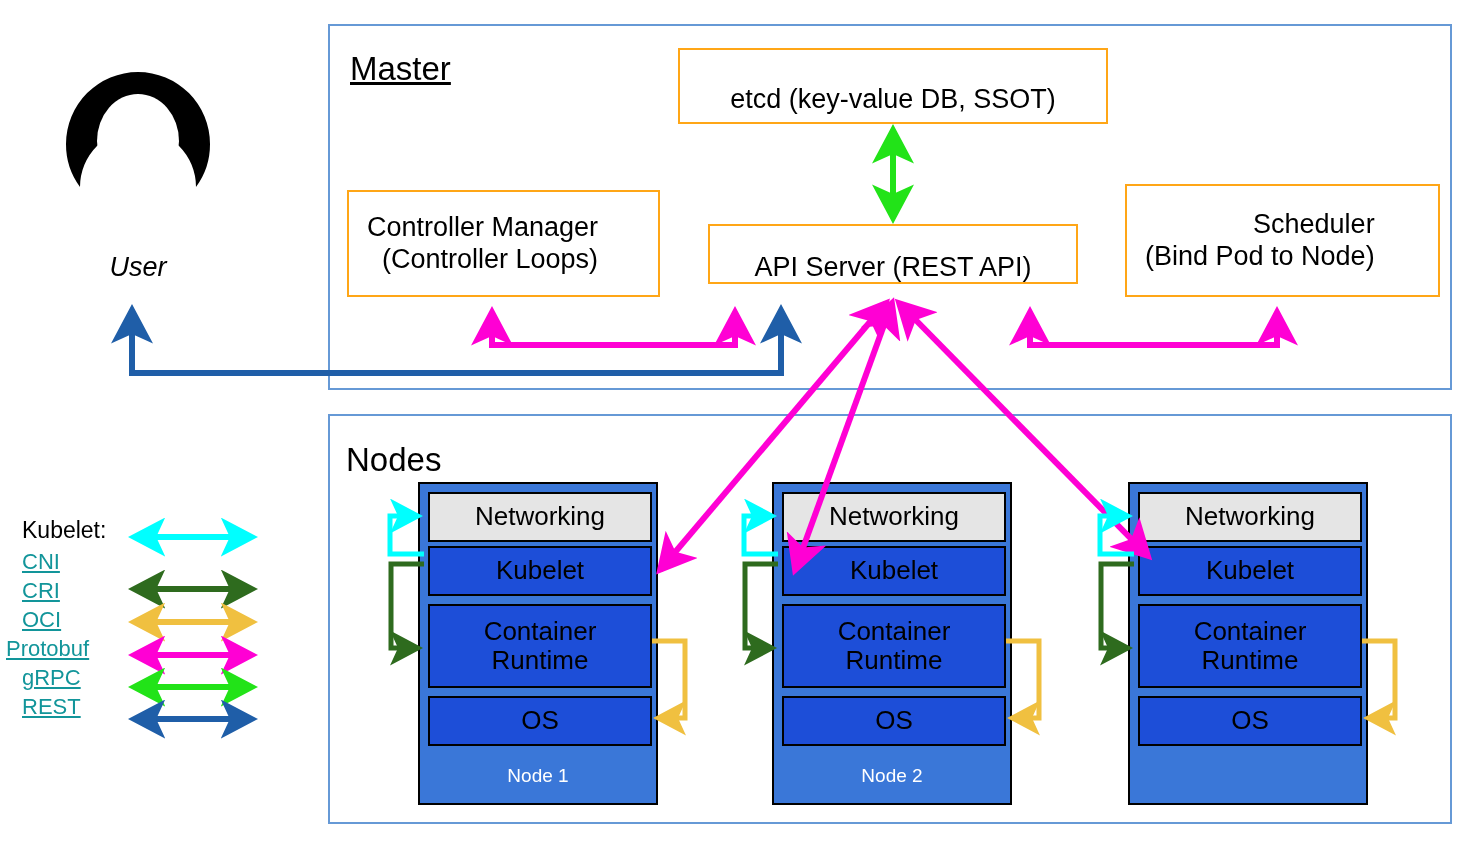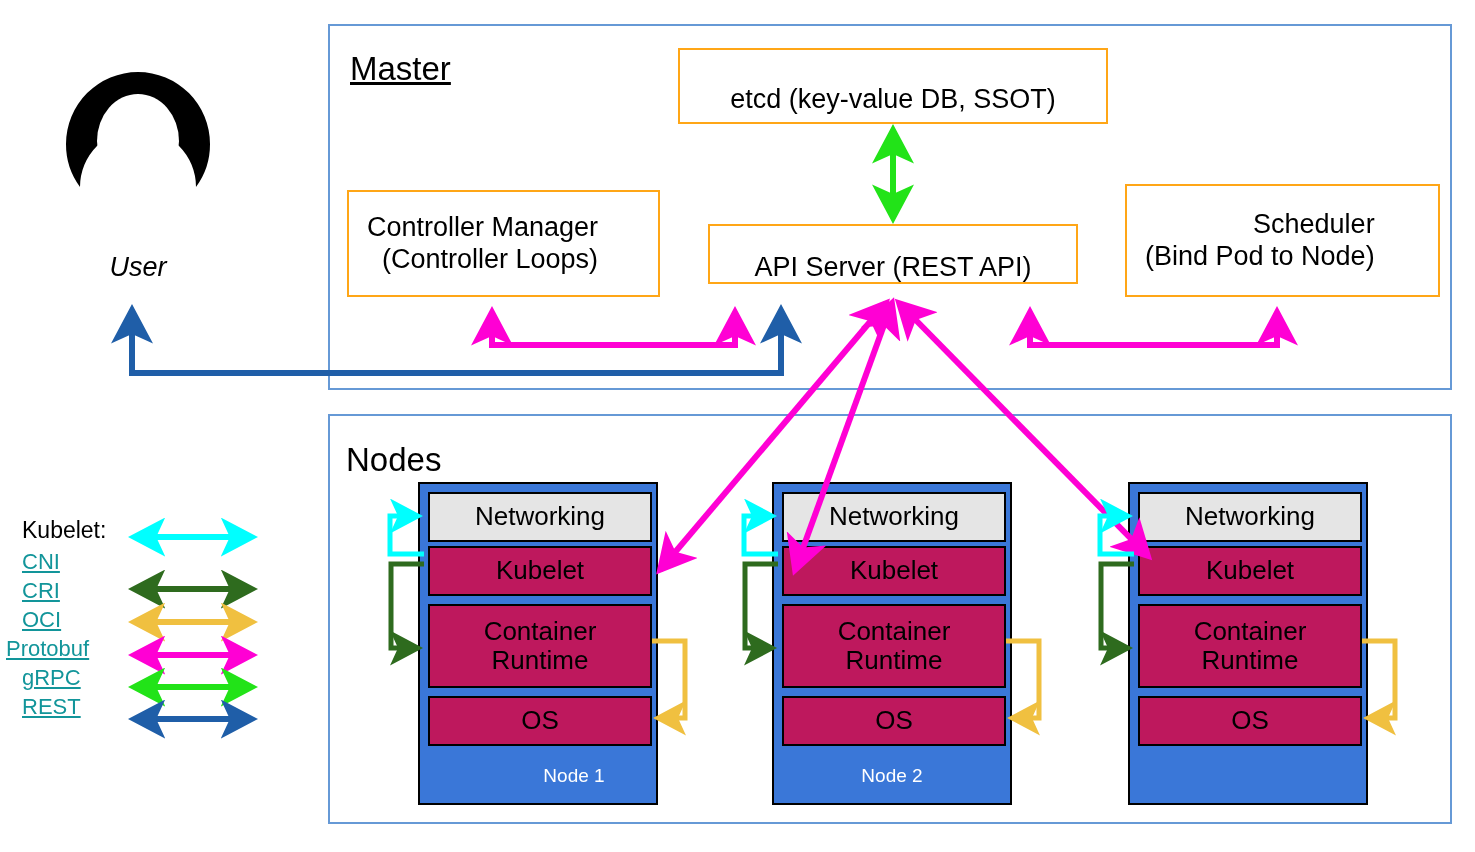--- a/index.html
+++ b/index.html
@@ -11,21 +11,21 @@
   .group-title{position:absolute;font-size:33px;color:#000;line-height:1;white-space:nowrap;}
 
   
   .obox{position:absolute;box-sizing:border-box;border:2px solid #ffa617;background:#ffffff;
         display:flex;align-items:center;justify-content:flex-start;}
   .obox .lbl{font-size:27px;color:#000;line-height:1.18;padding-left:18px;white-space:pre-line;text-align:right;}
   .obox.center .lbl{width:100%;text-align:center;padding-left:0;margin-top:28px;}
 
   
   .node{position:absolute;box-sizing:border-box;background:#3a77d8;border:2px solid #000;}
-  .nrow{position:absolute;box-sizing:border-box;border:2px solid #000;background:#be185d;
+  .nrow{position:absolute;box-sizing:border-box;border:2px solid #000;background:#1d4ed8;
         display:flex;align-items:center;justify-content:center;}
   .nrow.net{background:#e5e5e5;}
   .nrow .t{font-size:26px;color:#000;line-height:1.12;text-align:center;white-space:pre-line;}
   .nlabel{position:absolute;width:100%;text-align:center;color:#ffffff;font-size:19px;}
 
   
   .user-icon{position:absolute;}
   .user-label{position:absolute;font-size:27px;color:#000;text-align:center;width:100%;font-style:italic;}
 
   
@@ -79,21 +79,21 @@
     <div class="nrow" style="left:8px;top:62px;width:224px;height:50px;">
       <div class="t">Kubelet</div>
     </div>
     <div class="nrow" style="left:8px;top:120px;width:224px;height:84px;">
       <div class="t">Container
 Runtime</div>
     </div>
     <div class="nrow" style="left:8px;top:212px;width:224px;height:50px;">
       <div class="t">OS</div>
     </div>
-    <div class="nlabel" style="left:0;top:281px;padding-left:36px;">Node 1</div>
+    <div class="nlabel" style="left:0;top:281px;">Node 1</div>
   </div>
 
   <div class="node" style="left:772px;top:482px;width:240px;height:323px;">
     <div class="nrow net" style="left:8px;top:8px;width:224px;height:50px;">
       <div class="t">Networking</div>
     </div>
     <div class="nrow" style="left:8px;top:62px;width:224px;height:50px;">
       <div class="t">Kubelet</div>
     </div>
     <div class="nrow" style="left:8px;top:120px;width:224px;height:84px;">

